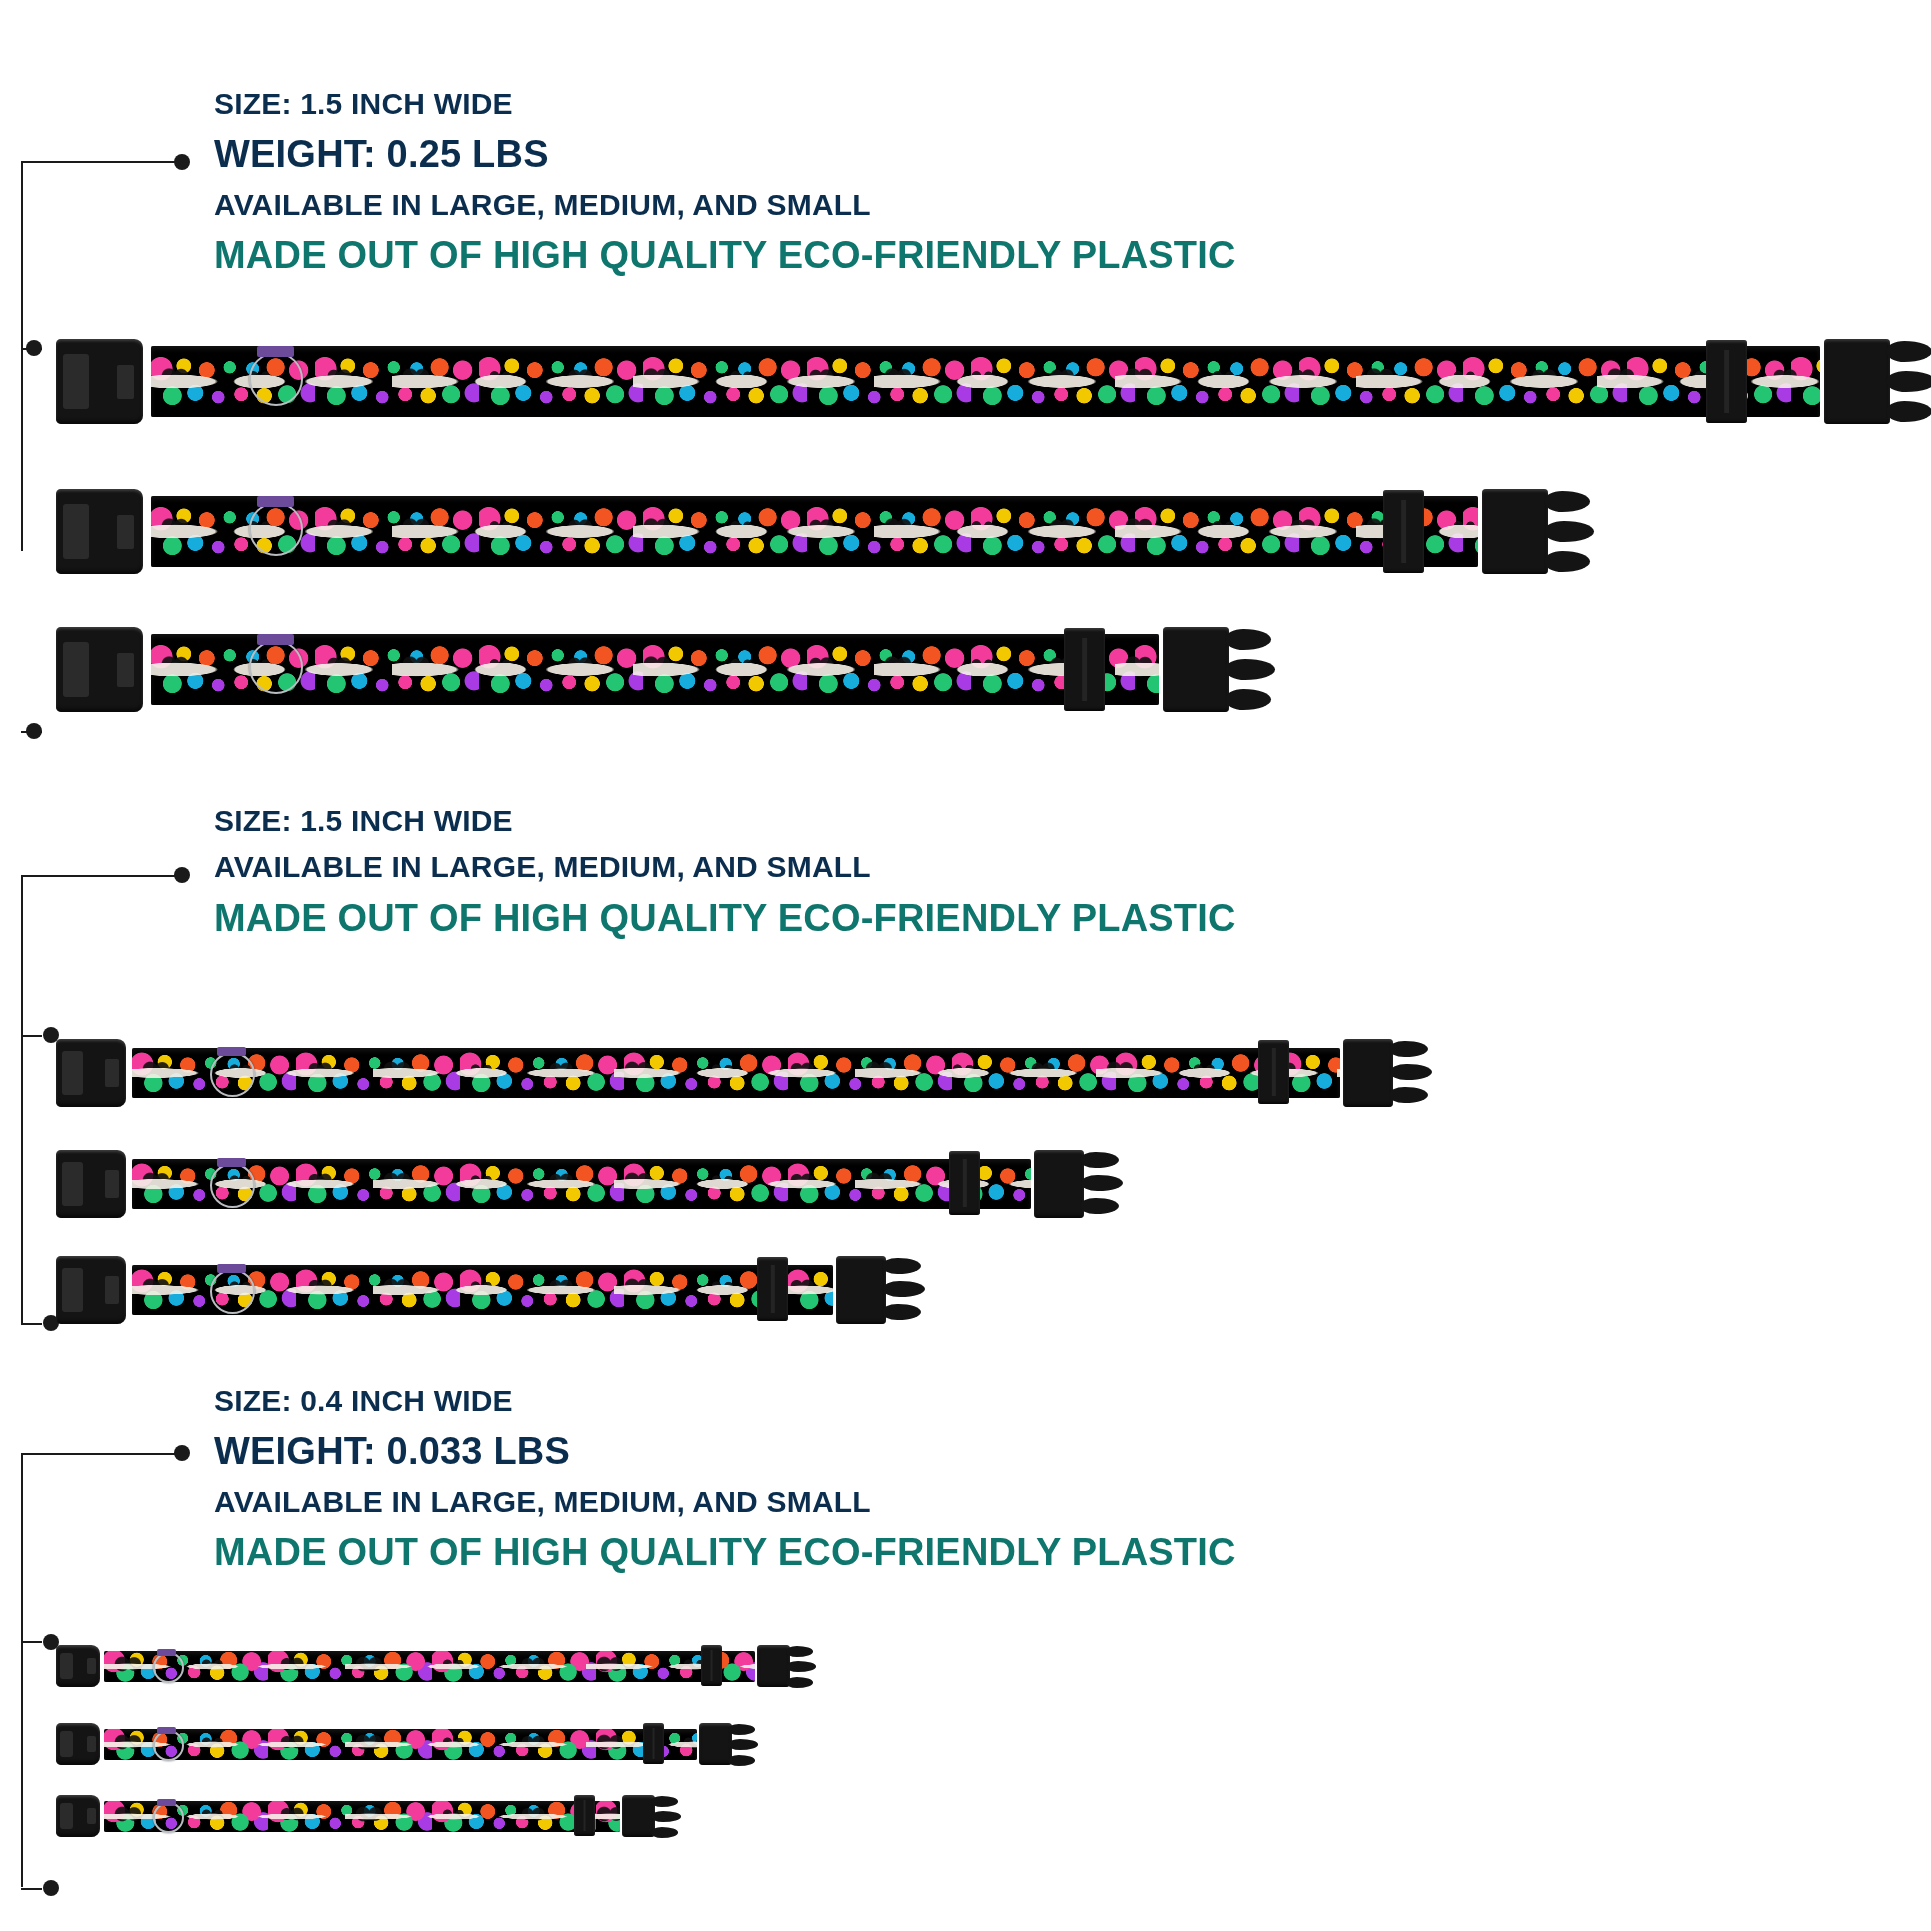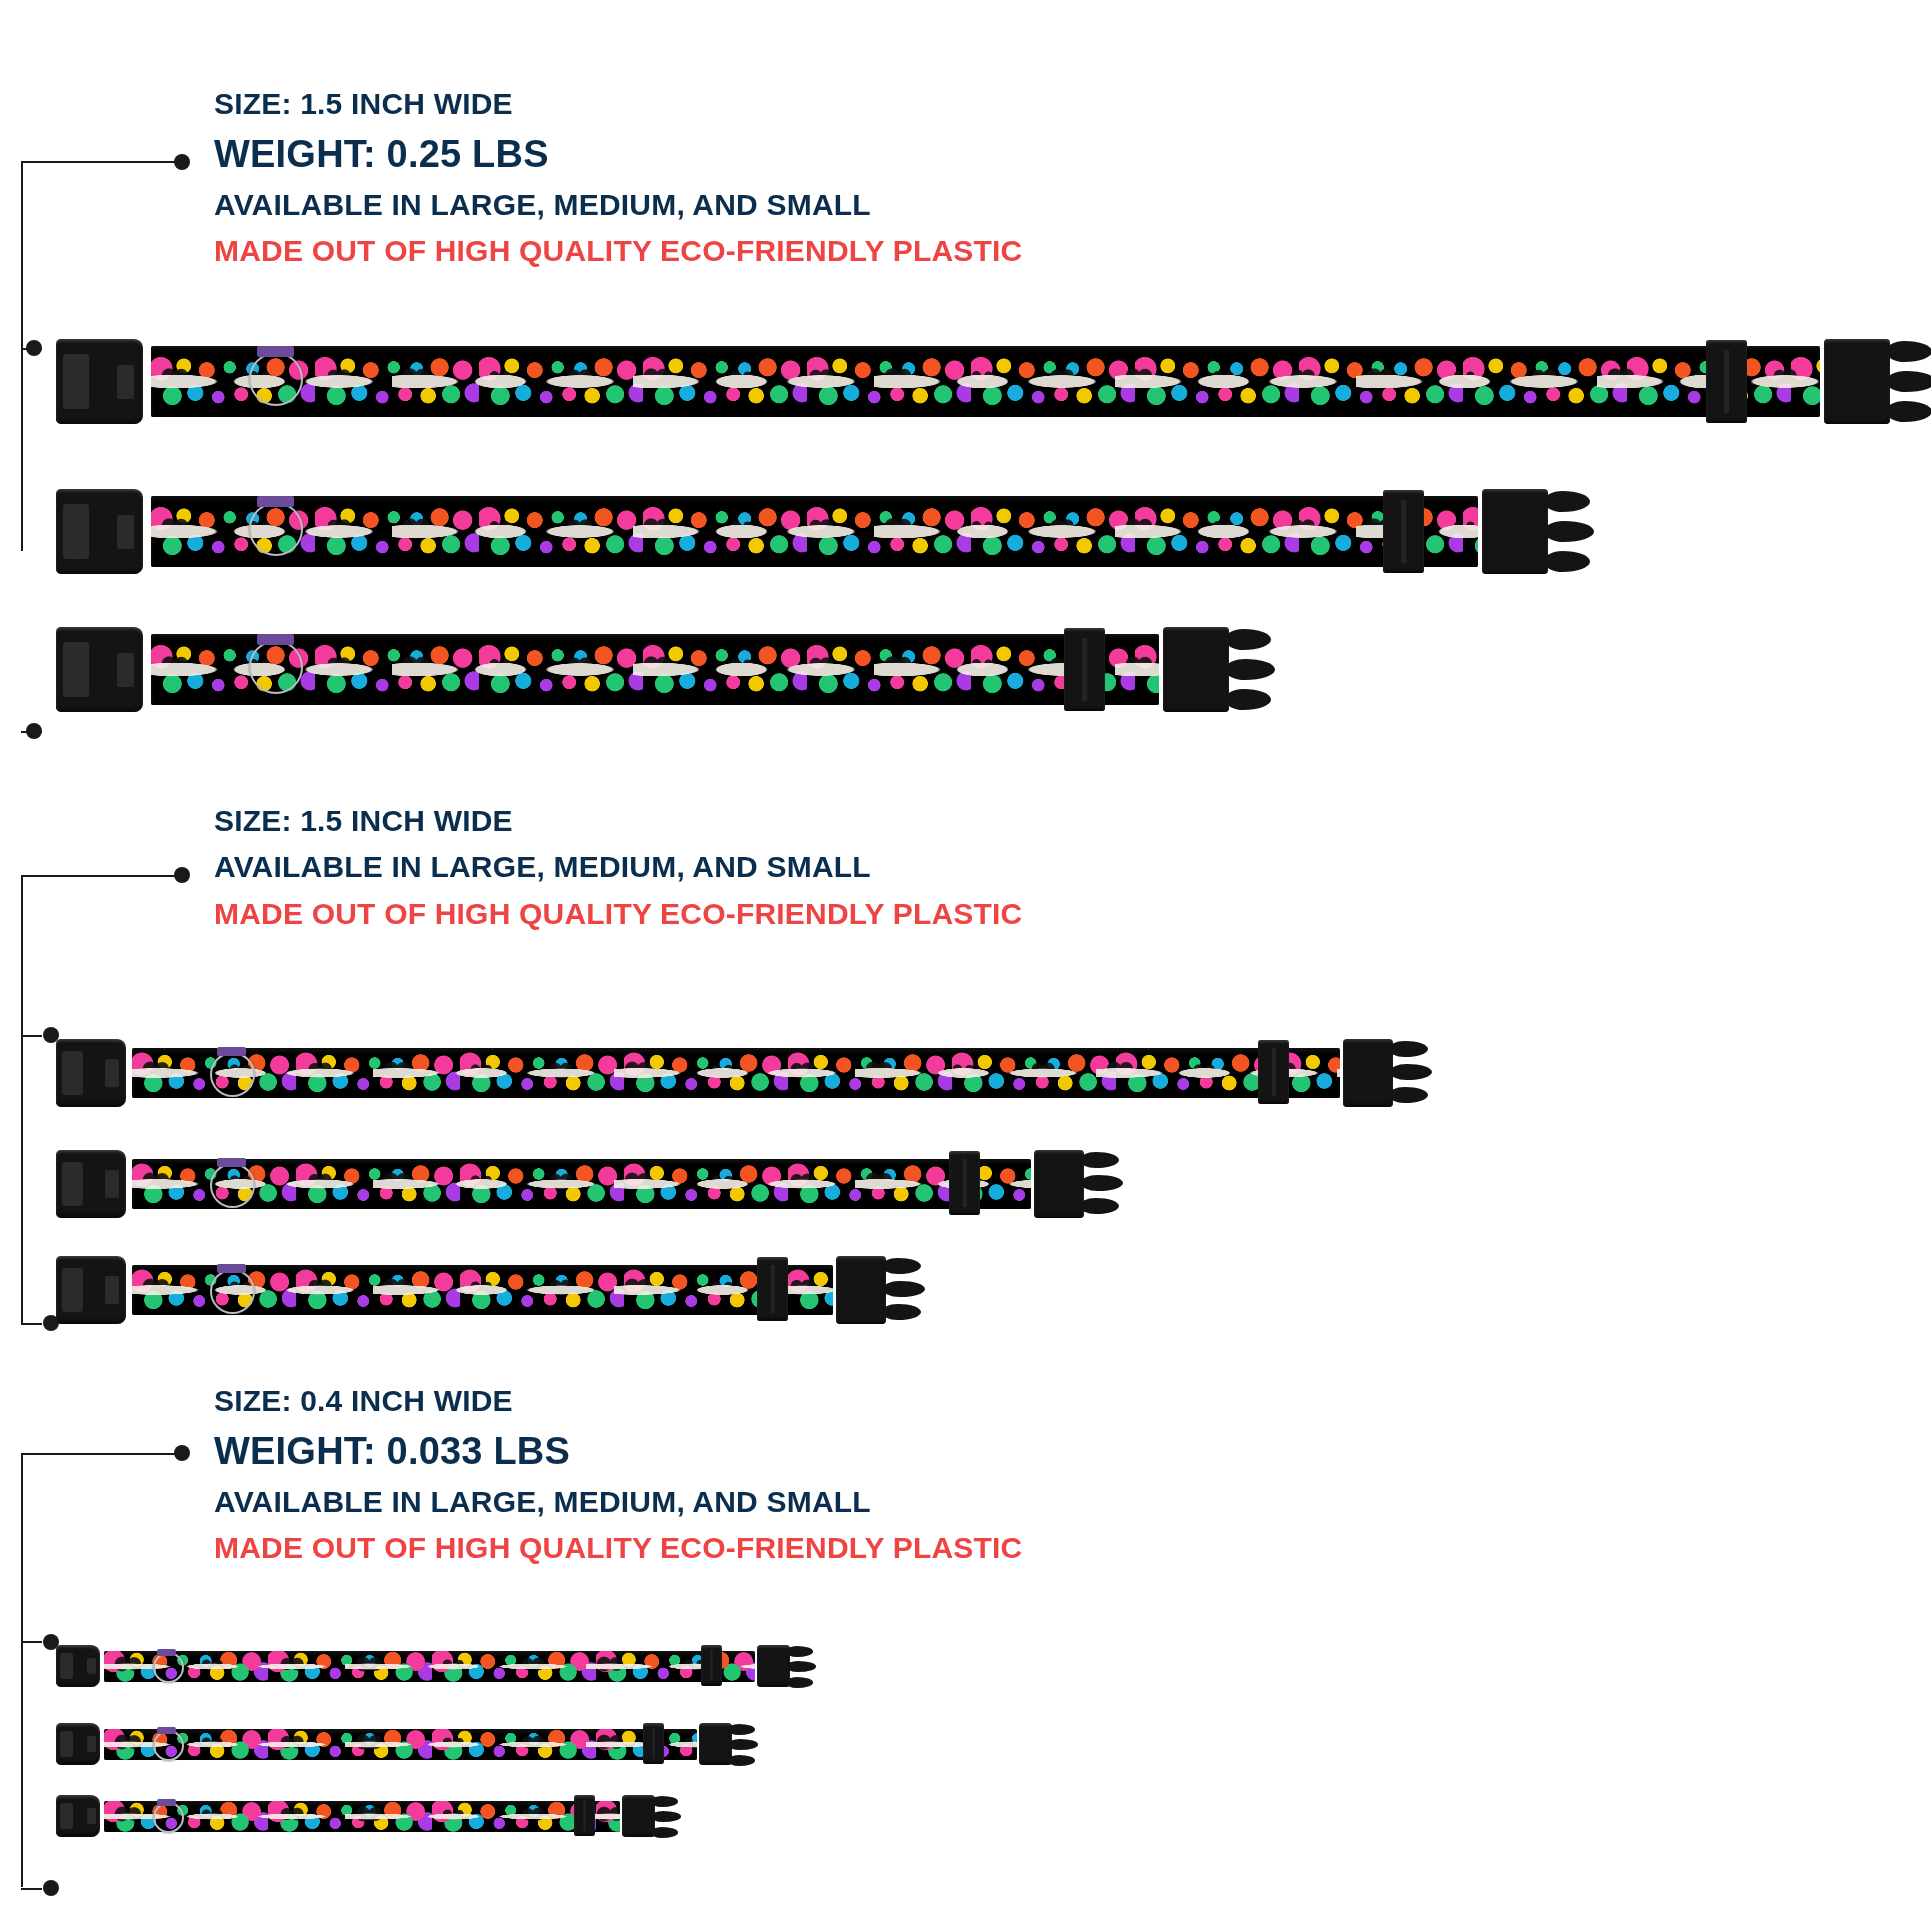--- a/index.html
+++ b/index.html
@@ -24,21 +24,21 @@
     font-weight: bold;
     color: #0b2e4f;
     letter-spacing: 0.2px;
     white-space: nowrap;
     line-height: 1.0;
     margin-bottom: 16.4px;
   }
   .spec-line.size   { font-size: 30px; }
   .spec-line.weight { font-size: 38px; }
   .spec-line.avail  { font-size: 30px; }
-  .spec-line.eco    { font-size: 30px; color: #ef4444; }
+  .spec-line.eco    { font-size: 38px; color: #0f766e; }
   .hline {
     position: absolute;
     border-top: 2.9px solid #1a1a1a;
     height: 0;
   }
   .vline {
     position: absolute;
     border-left: 2.9px solid #1a1a1a;
     width: 0;
   }

